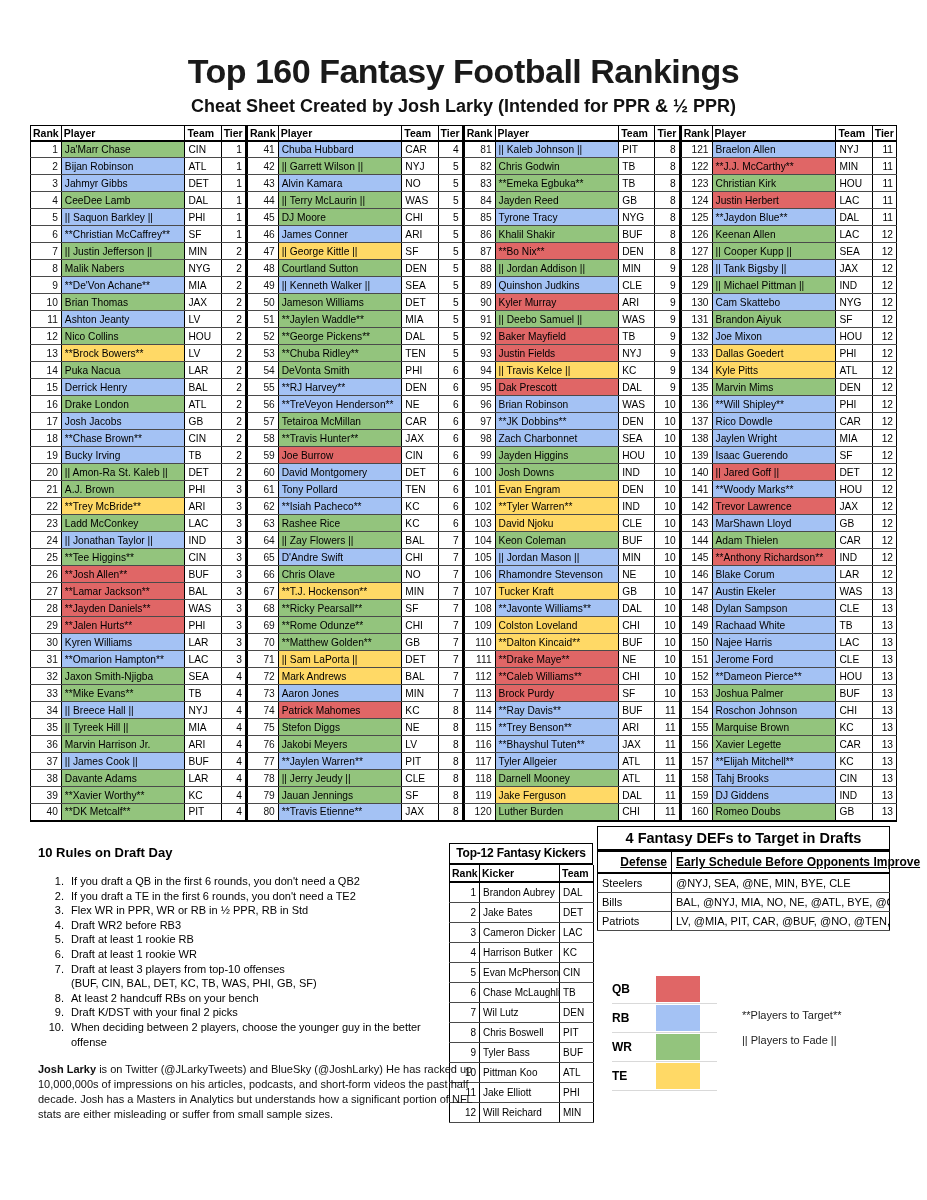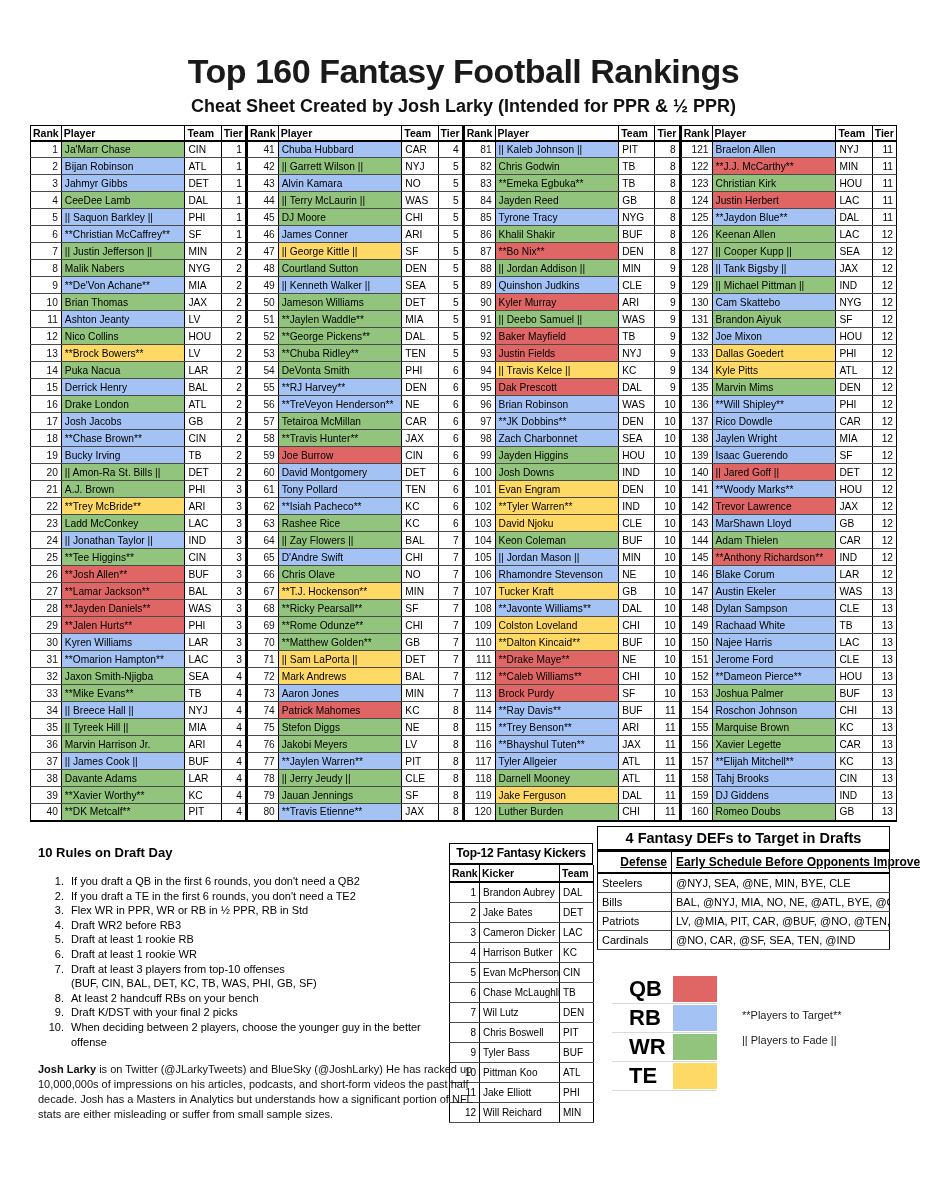--- a/index.html
+++ b/index.html
@@ -64,21 +64,21 @@
     border: 1px solid #000; border-bottom: 2px solid #000; padding: 3px 0;
   }
   table.d-table { border-collapse: collapse; table-layout: fixed; width: 100%; border: 1px solid #000; }
   .d-table th { font-size: 12px; text-align: right; padding: 3px 4px; border-bottom: 2px solid #000; white-space: nowrap; text-decoration: underline; }
   .d-table td { font-size: 11px; padding: 3px 4px; white-space: nowrap; overflow: hidden; border-bottom: 1px solid #4a4a4a; }
   .d-table .d-name { border-right: 1px solid #000; }
 
   
   .legend { position: absolute; left: 612px; top: 975px; width: 105px; }
   .legend-row { display: flex; align-items: stretch; height: 29px; border-bottom: 1px solid #d9d9d9; }
-  .legend-label { width: 44px; font-size: 22px; font-weight: bold; line-height: 28px; margin-left: 17px; }
+  .legend-label { width: 44px; font-size: 12px; font-weight: bold; line-height: 28px; }
   .legend-swatch { width: 44px; margin: 1px 0; }
 
   .notes { position: absolute; left: 742px; top: 1003px; font-size: 11px; color: #222; line-height: 25px; white-space: nowrap; }
 
   
   .bio { position: absolute; left: 38px; top: 1062px; width: 452px; font-size: 11px; line-height: 15px; color: #111; }
   .bio b { font-weight: bold; }
 </style>
 </head>
 <body>
@@ -213,21 +213,21 @@
             <td class="c-tier">2</td>
           </tr>
           <tr>
             <td class="c-rank">19</td>
             <td class="c-player" style="background: rgb(164, 194, 244);">Bucky Irving</td>
             <td class="c-team">TB</td>
             <td class="c-tier">2</td>
           </tr>
           <tr>
             <td class="c-rank">20</td>
-            <td class="c-player" style="background: rgb(147, 196, 125);">|| Amon-Ra St. Bills ||</td>
+            <td class="c-player" style="background: rgb(147, 196, 125);">|| Amon-Ra St. Kaleb ||</td>
             <td class="c-team">DET</td>
             <td class="c-tier">2</td>
           </tr>
           <tr>
             <td class="c-rank">21</td>
             <td class="c-player" style="background: rgb(147, 196, 125);">A.J. Brown</td>
             <td class="c-team">PHI</td>
             <td class="c-tier">3</td>
           </tr>
           <tr>
@@ -1271,24 +1271,20 @@
             <td class="d-sched">@NYJ, SEA, @NE, MIN, BYE, CLE</td>
           </tr>
           <tr>
             <td class="d-name">Bills</td>
             <td class="d-sched">BAL, @NYJ, MIA, NO, NE, @ATL, BYE, @CAR</td>
           </tr>
           <tr>
             <td class="d-name">Patriots</td>
             <td class="d-sched">LV, @MIA, PIT, CAR, @BUF, @NO, @TEN, CLE</td>
           </tr>
-          <tr>
-            <td class="d-name">Cardinals</td>
-            <td class="d-sched">@NO, CAR, @SF, SEA, TEN, @IND</td>
-          </tr>
         </tbody>
     </table>
   </div>
 
   <div class="legend" id="legend">
       <div class="legend-row">
         <div class="legend-label">QB</div>
         <div class="legend-swatch" style="background: rgb(224, 102, 102);"></div>
       </div>
       <div class="legend-row">

